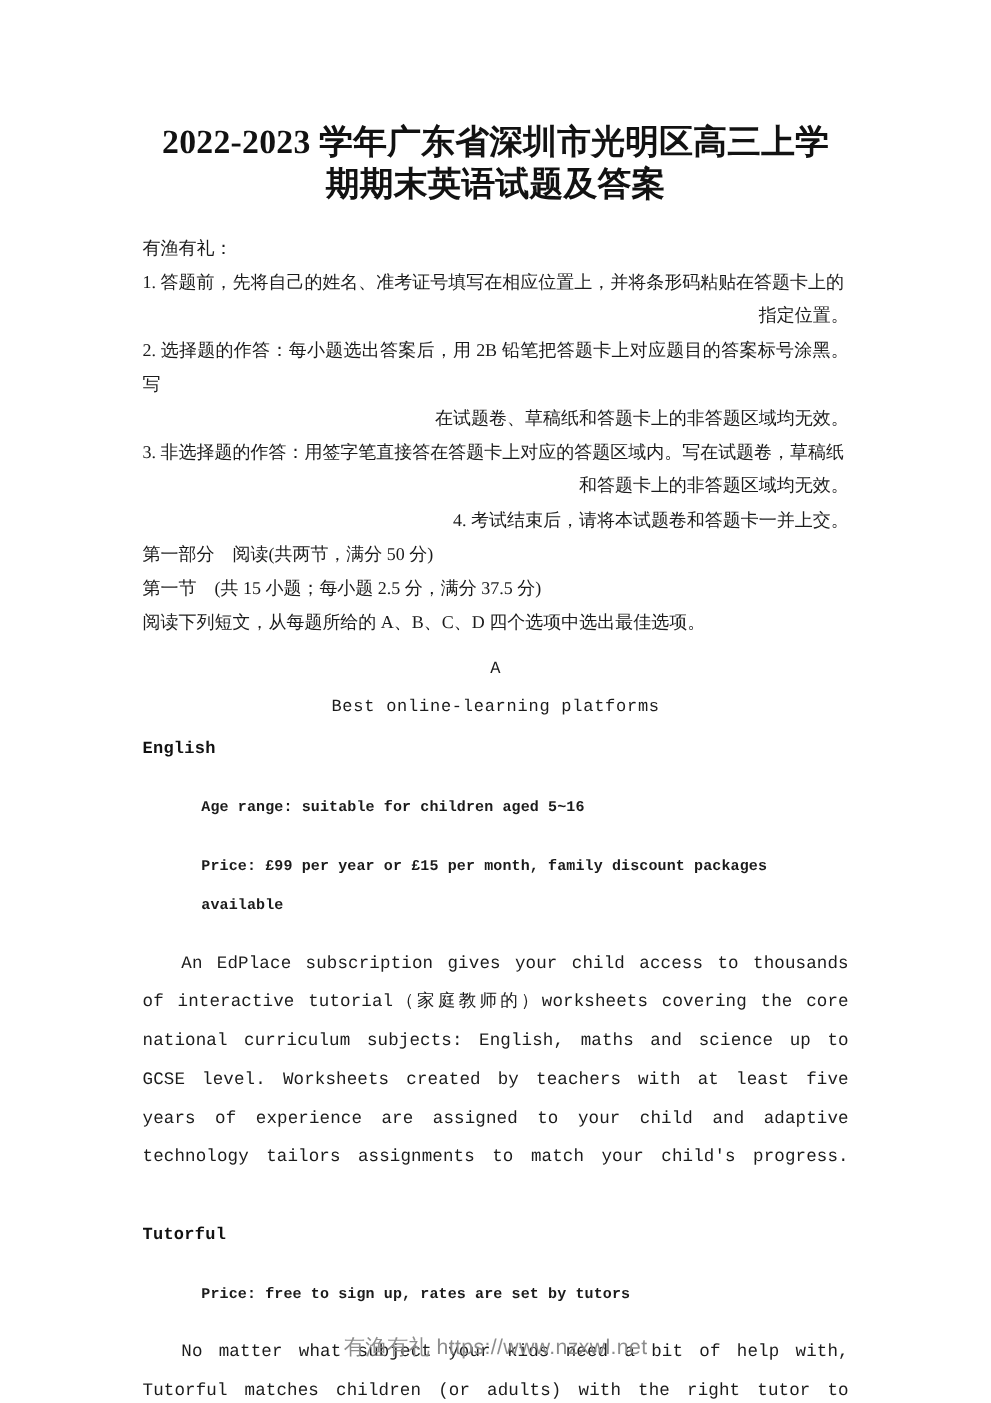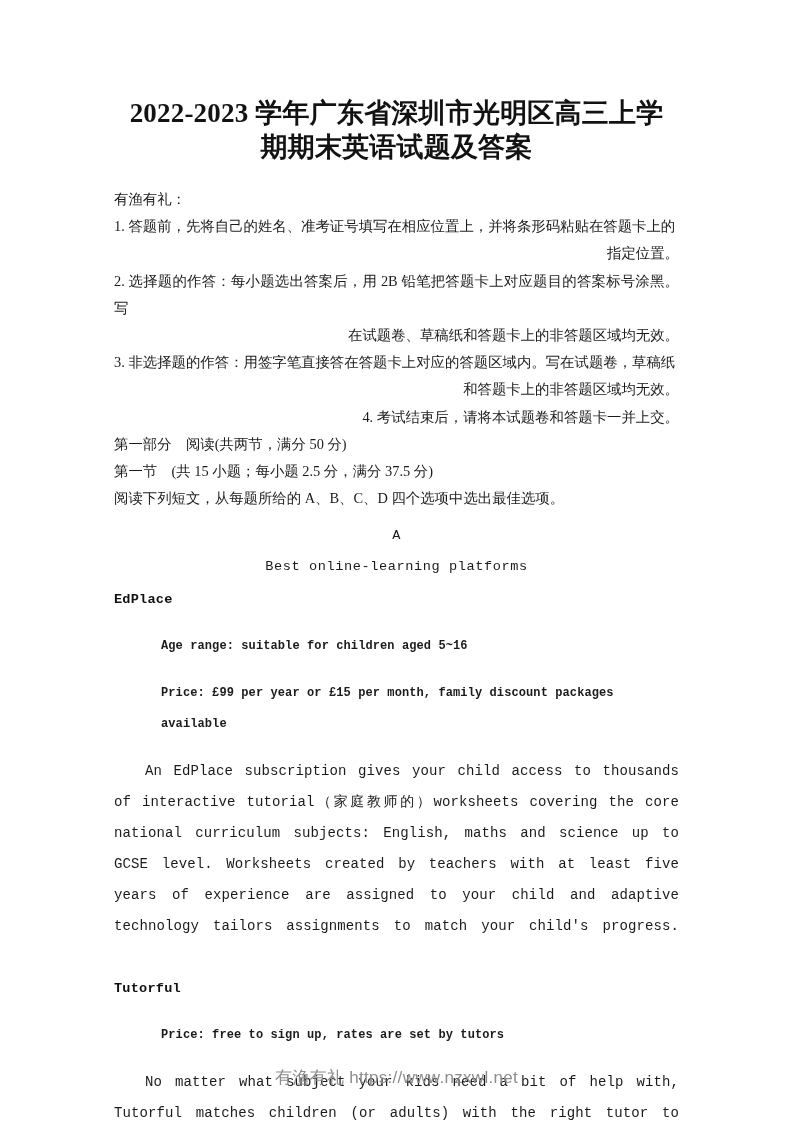--- a/index.html
+++ b/index.html
@@ -151,21 +151,21 @@
       <p class="cn-head">阅读下列短文，从每题所给的 A、B、C、D 四个选项中选出最佳选项。</p>
     </div>
 
     <div class="passage">
       <p class="en-center letter">A</p>
       <p class="en-center en-sub">Best online-learning platforms</p>
 
       <div class="gap-sm"></div>
 
       <div>
-        <p class="en-platform">EdPlace</p>
+        <p class="en-platform">English</p>
         <p class="en-spec">Age range: suitable for children aged 5~16</p>
         <p class="en-spec">Price: £99 per year or £15 per month, family discount packages available</p>
         <p class="en-para">An EdPlace subscription gives your child access to thousands of interactive tutorial（家庭教师的）worksheets covering the core national curriculum subjects: English, maths and science up to GCSE level. Worksheets created by teachers with at least five years of experience are assigned to your child and adaptive technology tailors assignments to match your child's progress.</p>
       </div>
 
       <div>
         <p class="en-platform">Tutorful</p>
         <p class="en-spec">Price: free to sign up, rates are set by tutors</p>
         <p class="en-para">No matter what subject your kids need a bit of help with, Tutorful matches children (or adults) with the right tutor to boost their confidence and maximize their potential. You can browse thousands of tutors and filter(筛选) by location, level of expertise, and more.</p>
       </div>

